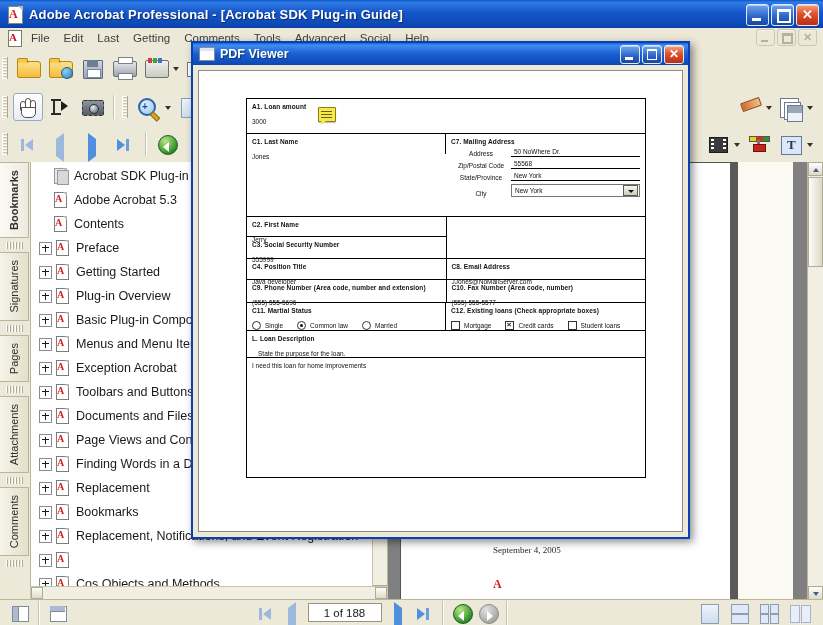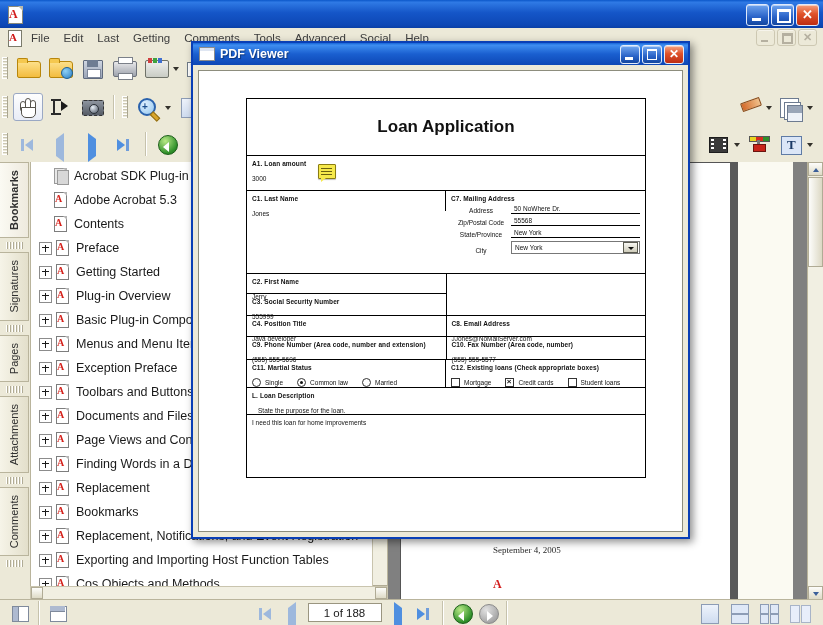--- a/index.html
+++ b/index.html
@@ -226,20 +226,21 @@
 </head>
 <body>
 
 <div class="app">
 
   <div class="titlebar">
     <div class="tb-icon">
       <div class="pg"></div>
         <div class="amark">A</div>
     </div>
+    <div class="tb-text">Adobe Acrobat Professional - [Acrobat SDK Plug-in Guide]</div>
     <div class="wbtns">
       <div class="wbtn">
           <span class="m"></span>
         </div>
       <div class="wbtn">
           <span class="sq"></span>
         </div>
       <div class="wbtn close">
         <span class="x">✕</span>
       </div>
@@ -473,21 +474,21 @@
             <span class="ared">A</span>
           </span>
         <span class="bmlbl">Menus and Menu Items</span>
       </div>
       <div class="bmrow">
         <span class="exp"></span>
         <span class="bmico">
             <span class="sheet"></span>
             <span class="ared">A</span>
           </span>
-        <span class="bmlbl">Exception Preface</span>
+        <span class="bmlbl">Exception Acrobat</span>
       </div>
       <div class="bmrow">
         <span class="exp"></span>
         <span class="bmico">
             <span class="sheet"></span>
             <span class="ared">A</span>
           </span>
         <span class="bmlbl">Toolbars and Buttons</span>
       </div>
       <div class="bmrow">
@@ -537,21 +538,20 @@
             <span class="ared">A</span>
           </span>
         <span class="bmlbl">Replacement, Notifications, and Event Registration</span>
       </div>
       <div class="bmrow">
         <span class="exp"></span>
         <span class="bmico">
             <span class="sheet"></span>
             <span class="ared">A</span>
           </span>
-        <span class="bmlbl">Exporting and Importing Host Function Tables</span>
       </div>
       <div class="bmrow">
         <span class="exp"></span>
         <span class="bmico">
             <span class="sheet"></span>
             <span class="ared">A</span>
           </span>
         <span class="bmlbl">Cos Objects and Methods</span>
       </div>
     </div>
@@ -655,23 +655,20 @@
         <span class="dbtn close">
           <span class="x">✕</span>
         </span>
       </span>
     </div>
 
     <div class="dlg-body">
 
       <div class="form">
 
-        <div class="f-title">
-          <span>Loan Application</span>
-        </div>
 
         <div class="f-row">
           <div class="f-cell" style="width:100%;position:relative;height:34px;">
             <div class="f-lab">A1. Loan amount</div>
             <div class="f-val">3000</div>
             <div class="note"></div>
           </div>
         </div>
 
         <div class="f-row">

